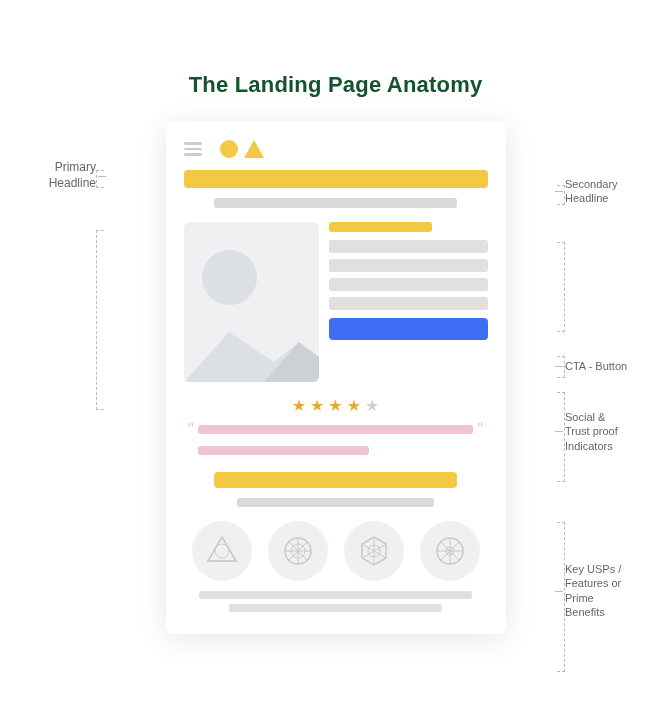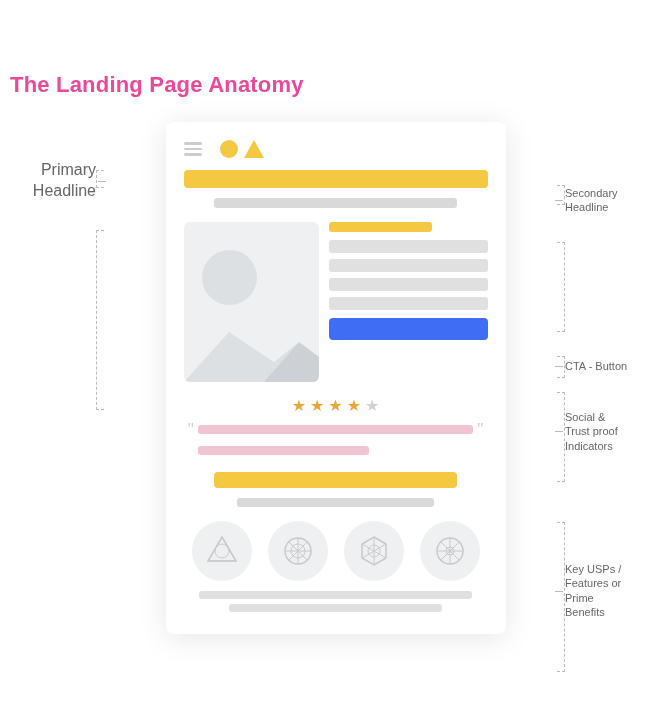--- a/index.html
+++ b/index.html
@@ -11,44 +11,44 @@
       display: flex;
       align-items: center;
       justify-content: center;
     }
     .outer {
       width: 671px;
       padding: 20px 10px 30px;
       position: relative;
     }
     .page-title {
-      text-align: left;
+      text-align: center;
       font-size: 22px;
       font-weight: 600;
-      color: #ec4899;
+      color: #14532d;
       margin-bottom: 24px;
       letter-spacing: 0.2px;
     }
     .diagram-wrapper {
       position: relative;
       display: flex;
       justify-content: center;
       align-items: flex-start;
     }
     
     .left-labels {
       position: absolute;
       left: 0;
       top: 0;
       width: 100px;
       height: 100%;
     }
     .label-left {
       position: absolute;
-      font-size: 16px;
+      font-size: 12px;
       color: #666;
       text-align: right;
       line-height: 1.3;
       right: 14px;
     }
     .label-left::after {
       content: '';
       position: absolute;
       right: -10px;
       top: 50%;
@@ -439,21 +439,21 @@
         <div class="mock-usp-lines">
           <div class="mock-usp-line" style="width:90%;"></div>
           <div class="mock-usp-line" style="width:70%;"></div>
         </div>
       </div>
 
     </div>
 
     <div class="right-labels">
 
-      <div class="label-right" style="top: 55px; width: 95px; margin-top: 9px;">
+      <div class="label-right" style="top: 55px; width: 95px;">
         Secondary<br>Headline
       </div>
       <div class="bracket-right" style="left: 6px; top: 63px; height: 20px; width: 8px;"></div>
 
       <div class="bracket-right" style="left: 6px; top: 120px; height: 90px; width: 8px;"></div>
 
       <div class="label-right" style="top: 237px; width: 95px;">
         CTA - Button
       </div>
       <div class="bracket-right" style="left: 6px; top: 234px; height: 22px; width: 8px;"></div>

